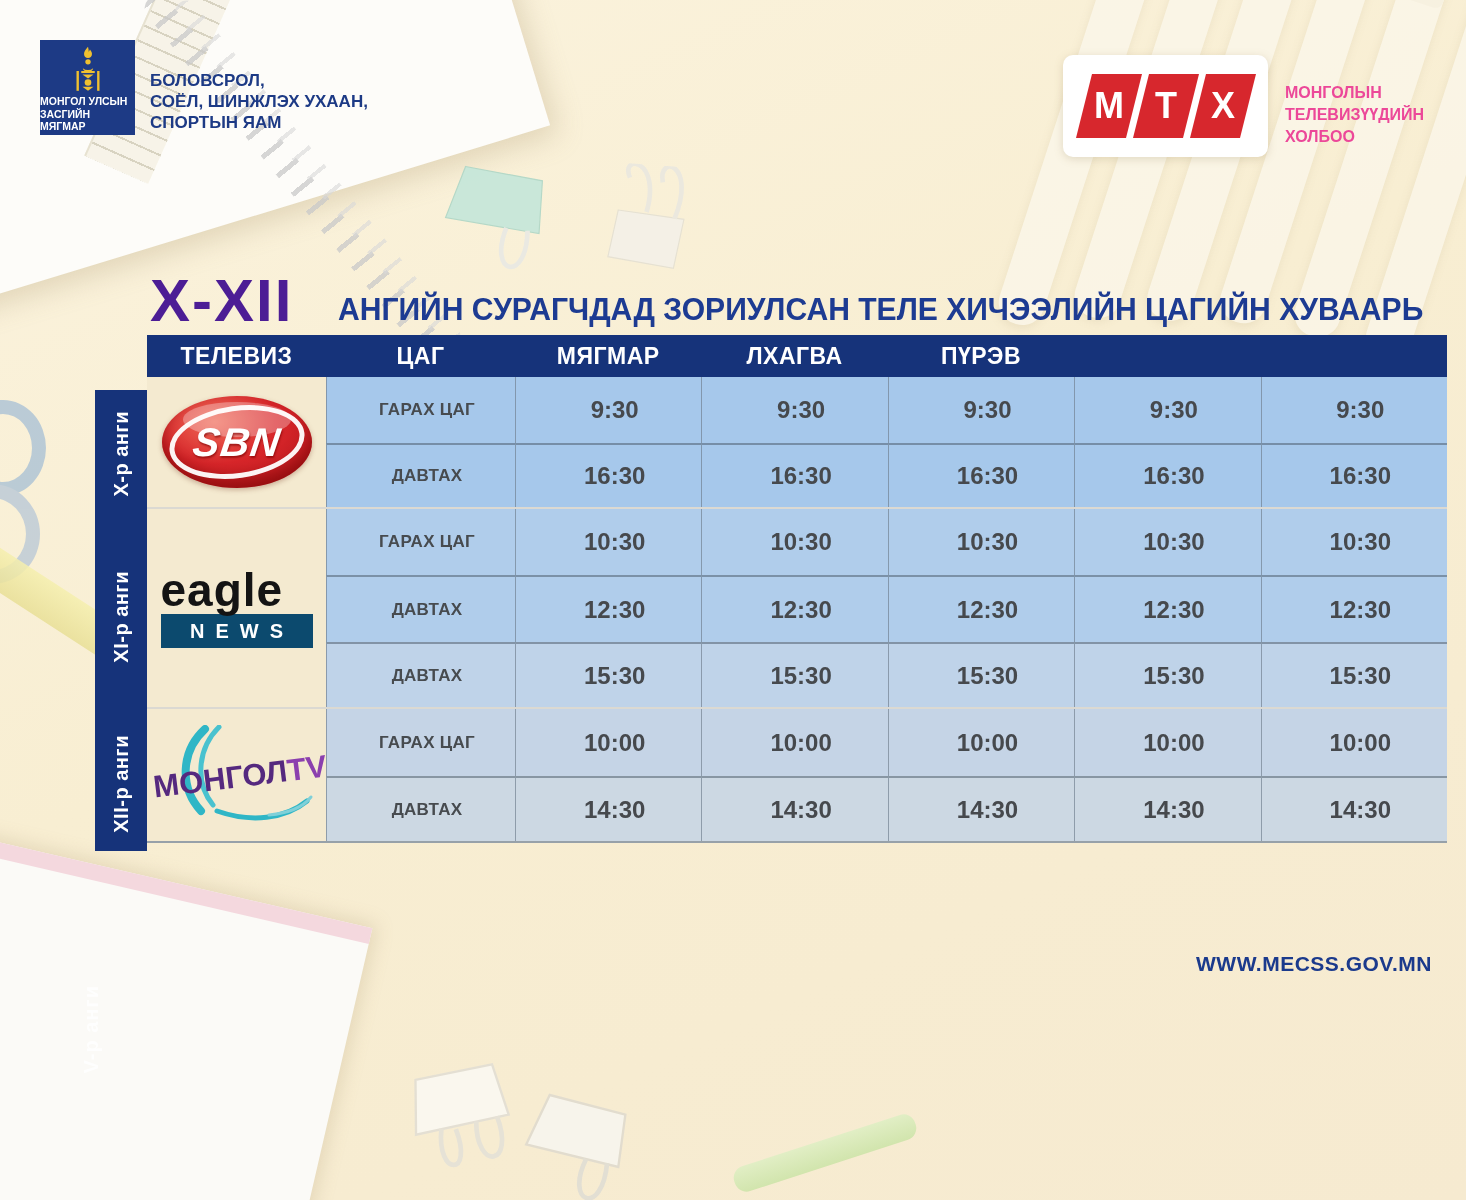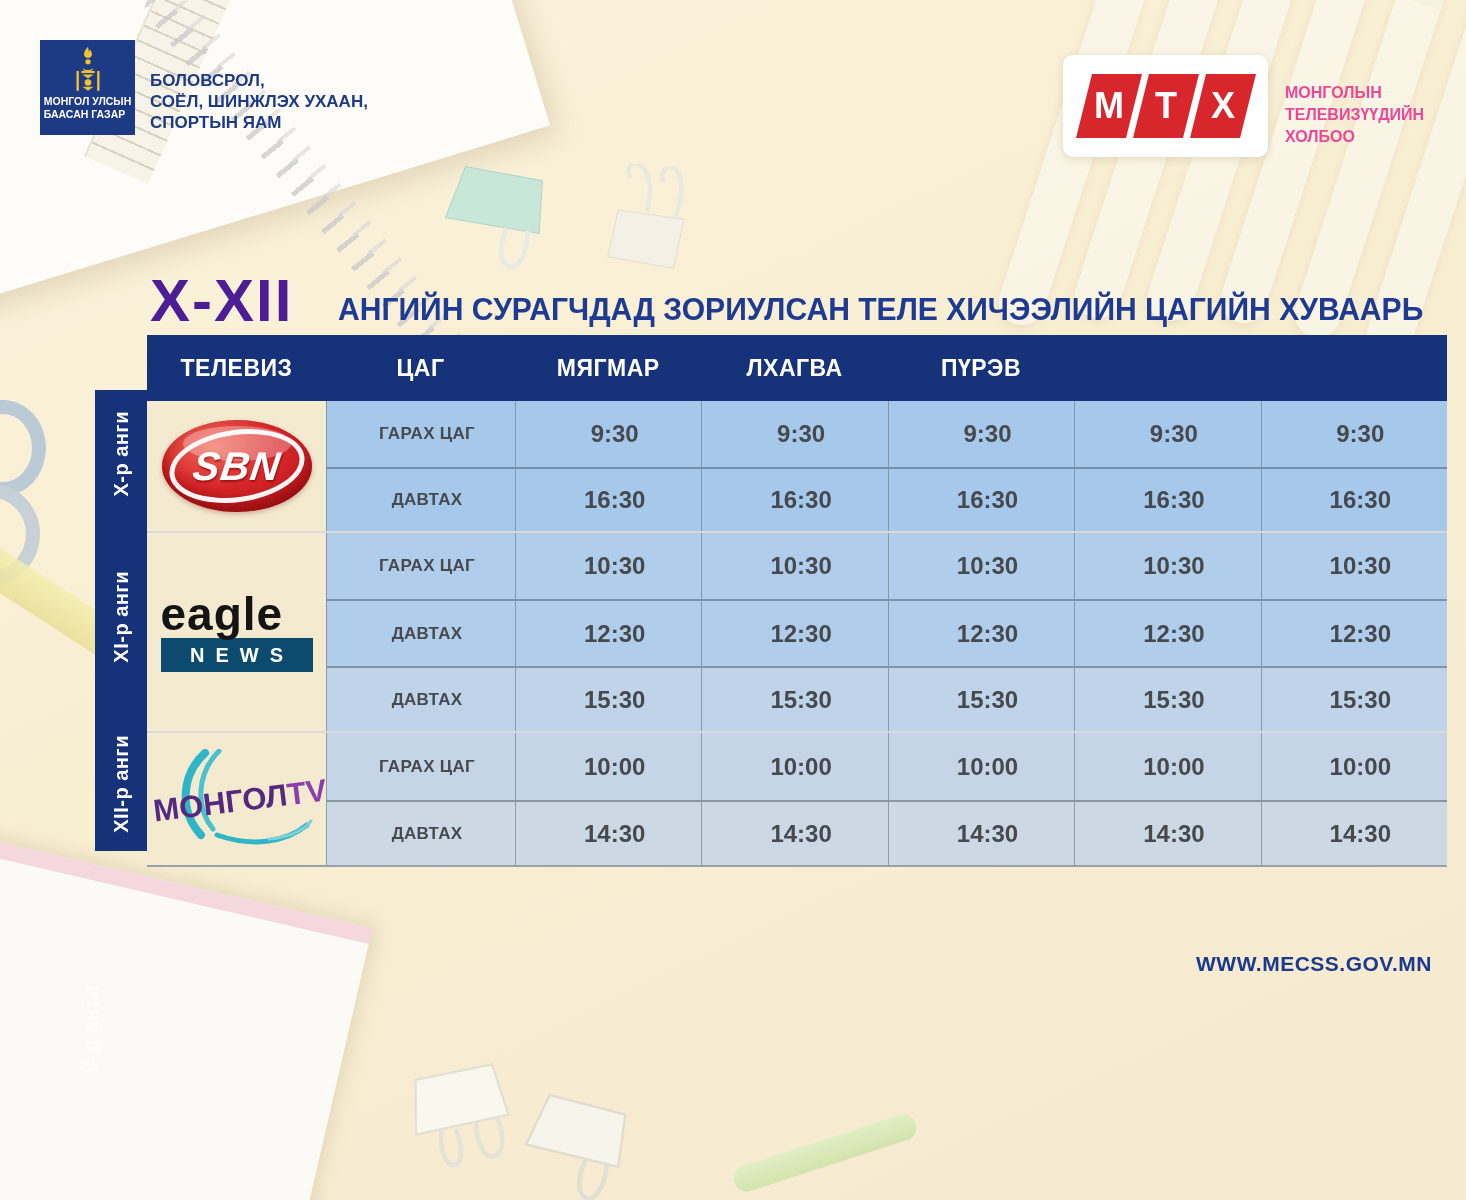--- a/index.html
+++ b/index.html
@@ -58,21 +58,21 @@
   .mtx-letter span { transform:skewX(14deg); color:#fff; font-weight:bold; font-size:36px; }
   .mtx-name { left:1285px; top:66px; z-index:5; color:#ec4899; font-weight:bold; font-size:16px; line-height:22px;margin-top:16px; }
 
   
   .title-grades { left:150px; top:266px; z-index:5; color:#4c1d95; font-weight:bold; font-size:60px; letter-spacing:2px; }
   .title-text { left:338px; top:291px; z-index:5; color:#1d3b92; font-weight:bold; font-size:32px;
     transform:scaleX(.94); transform-origin:left; letter-spacing:0; white-space:nowrap; }
 
   
   .schedule { left:147px; top:335px; width:1300px; z-index:5; }
-  .thead { display:grid; grid-template-columns:179px 189px repeat(5,1fr); height:66px; background:#16337a; }
+  .thead { display:grid; grid-template-columns:179px 189px repeat(5,1fr); height:42px; background:#16337a; }
   .thead .hc { color:#fff; font-weight:bold; font-size:23px; display:flex; align-items:center; justify-content:center; letter-spacing:.5px; }
   .tbody { border-bottom:2px solid #97a1a9; }
   .block { display:grid; grid-template-columns:179px 189px repeat(5,1fr); position:relative; }
   .block + .block { border-top:2px solid #dbd9d2; }
   .b0 { grid-template-rows:66px 64px; }
   .b1 { grid-template-rows:66px 67px 65px; }
   .b2 { grid-template-rows:67px 65px; }
   .logo-cell { grid-column:1; background:#f4ead0; display:flex; align-items:center; justify-content:center; }
   .b0 .logo-cell { grid-row:1 / span 2; }
   .b1 .logo-cell { grid-row:1 / span 3; }
@@ -178,21 +178,21 @@
       <rect x="9.5" y="31.5" width="17" height="2.6"></rect>
       <polygon points="11,36 25,36 18,41"></polygon>
       <circle cx="18" cy="46" r="4.2"></circle>
       <polygon points="11,51.5 25,51.5 18,56.5"></polygon>
       <rect x="3.5" y="31.5" width="3" height="25"></rect>
       <rect x="29.5" y="31.5" width="3" height="25"></rect>
     </g>
   </svg>
   <div class="txt">
     <div>МОНГОЛ УЛСЫН</div>
-    <div>БААСАН ГАЗАР</div>
+    <div>ЗАСГИЙН МЯГМАР</div>
   </div>
 </div>
 
 <div class="abs ministry">
   <div>БОЛОВСРОЛ,</div>
   <div>СОЁЛ, ШИНЖЛЭХ УХААН,</div>
   <div>СПОРТЫН ЯАМ</div>
 </div>
 
 <div class="abs mtx-box">

